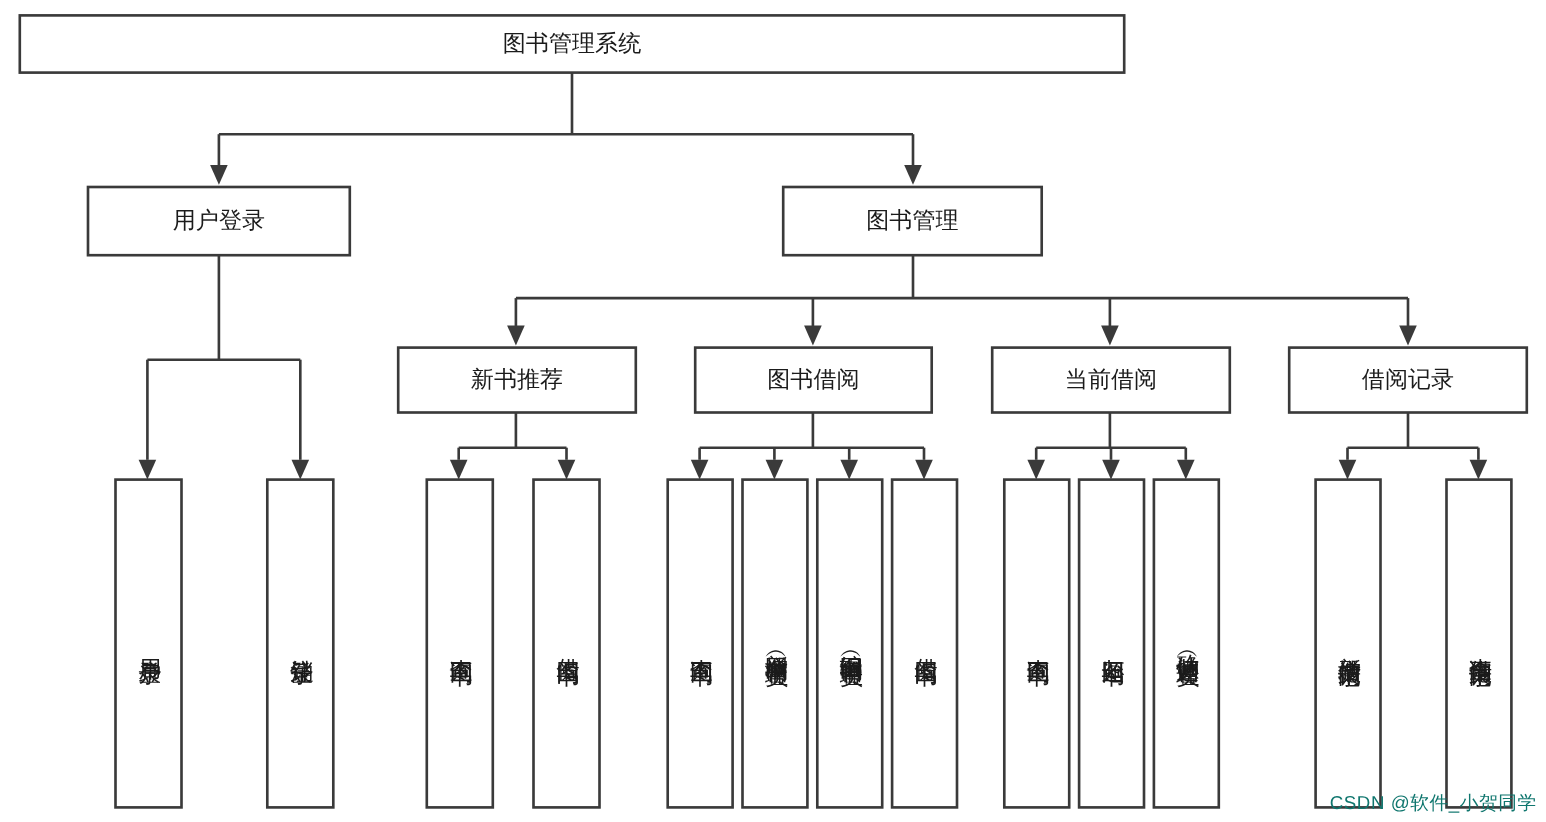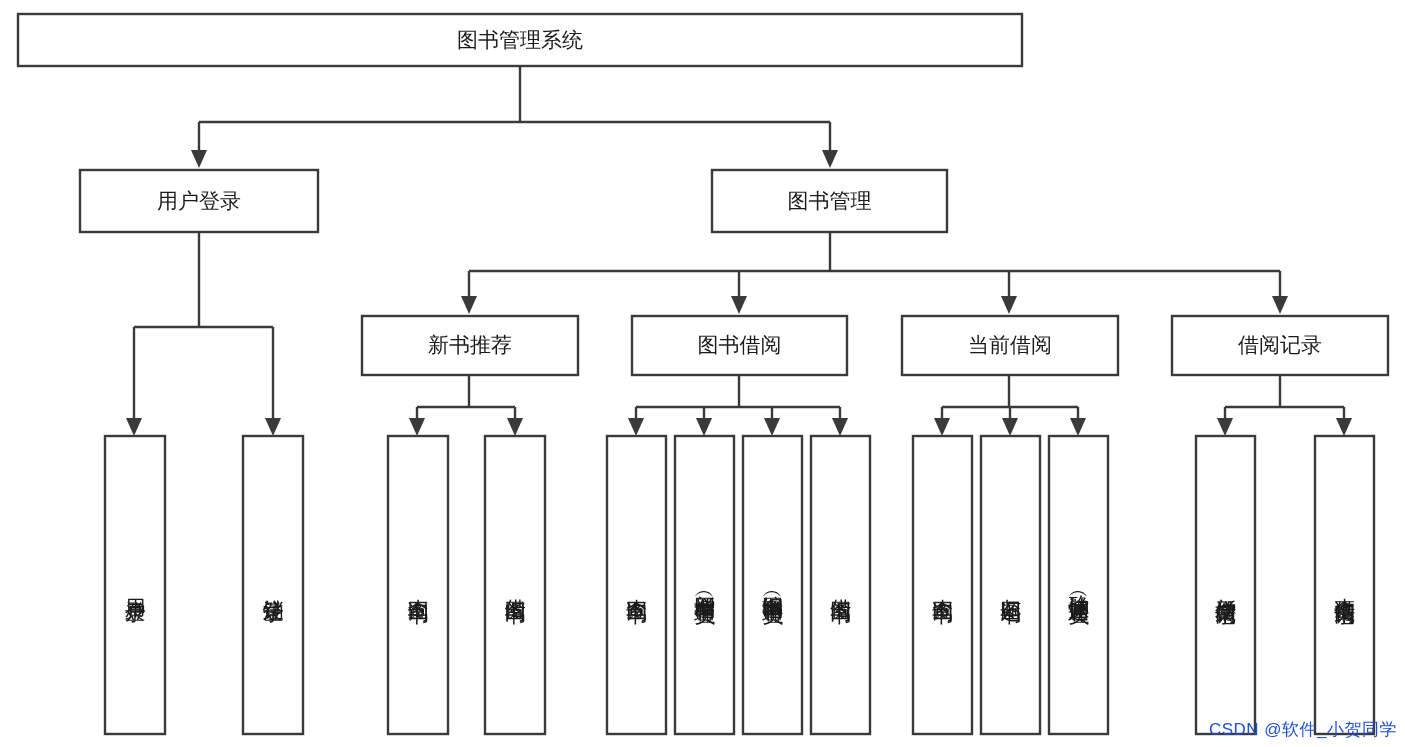--- a/index.html
+++ b/index.html
@@ -58,21 +58,21 @@
     color: #1b1b1b;
     letter-spacing: 1.5px;
     pointer-events: none;
     overflow: hidden;
   }
   .watermark {
     position: absolute;
     right: 8px;
     bottom: 6px;
     font-size: 17px;
-    color: #1d4ed8;
+    color: #0f766e;
     white-space: nowrap;
     letter-spacing: 0.5px;
   }
 </style>
 </head>
 <body>
 
 <div id="diagram-root">
 
   <svg id="diagram-svg" viewBox="0 0 1405 747">

